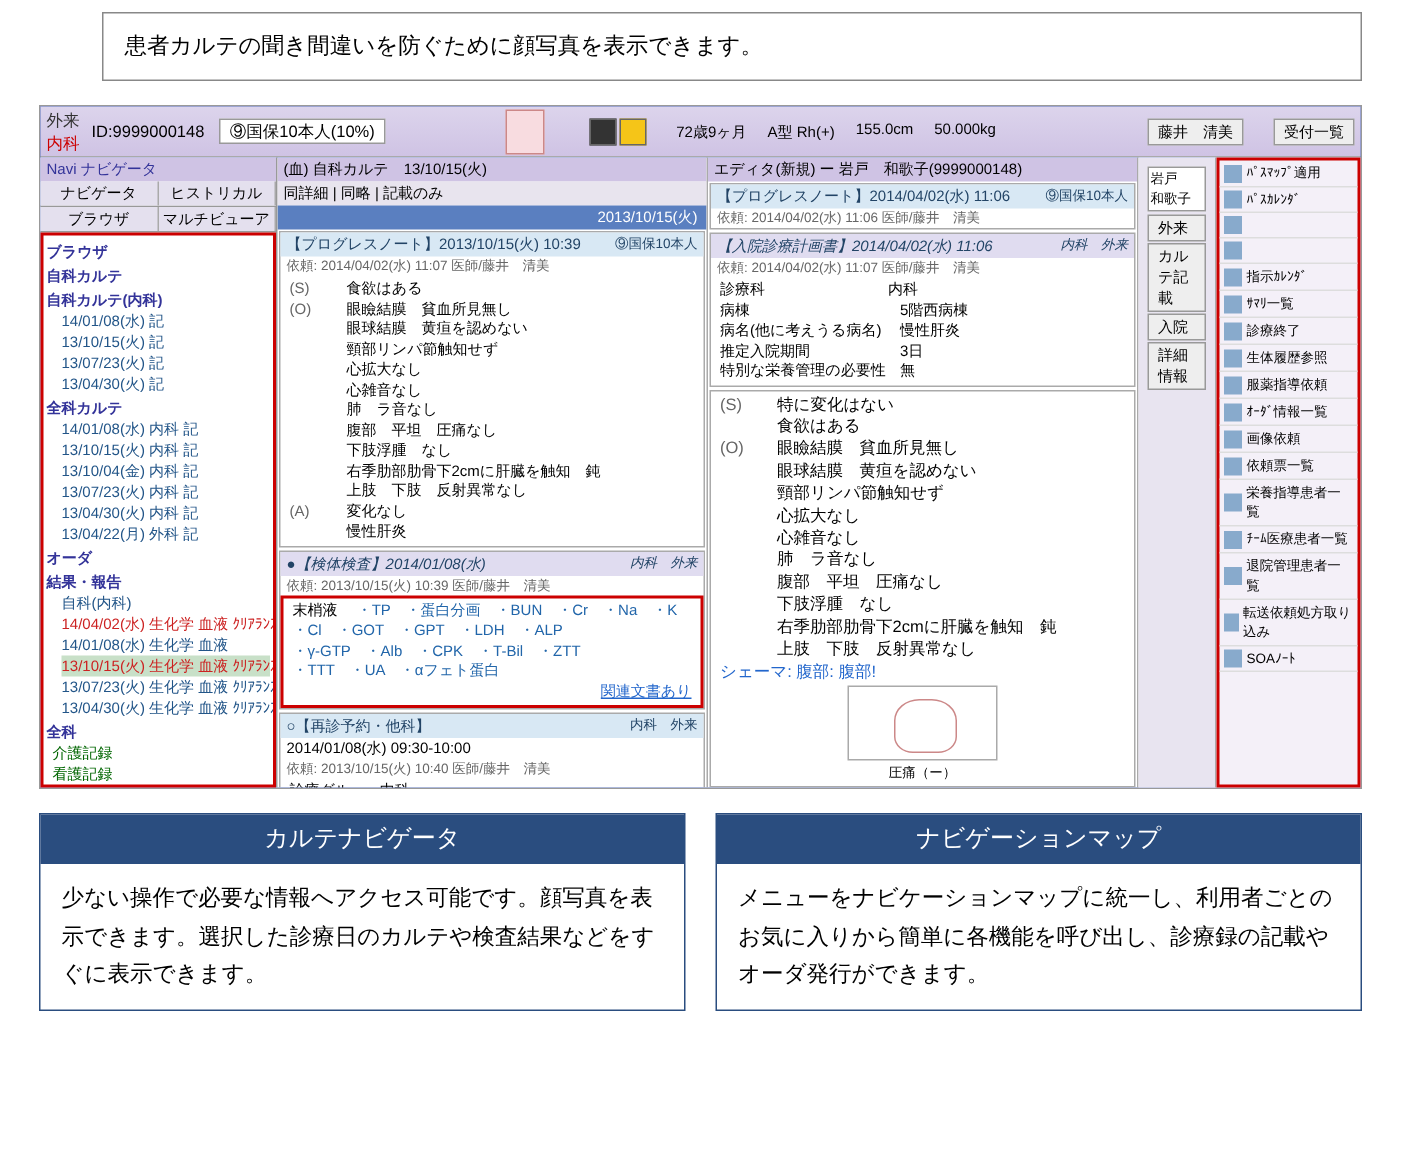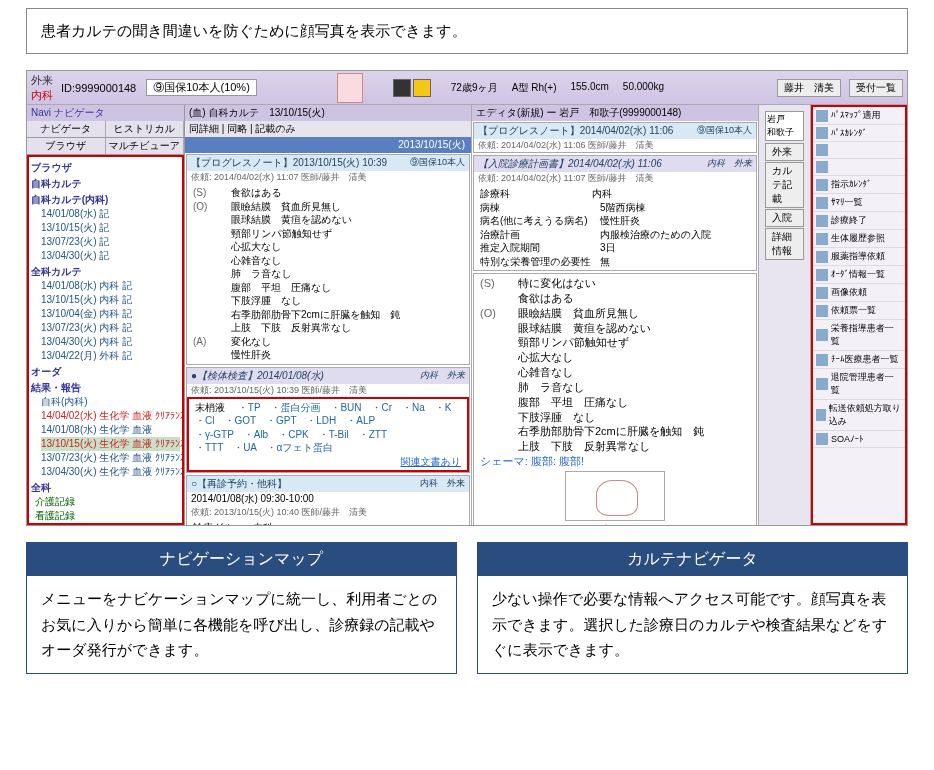--- a/index.html
+++ b/index.html
@@ -1,35 +1,35 @@
 <!DOCTYPE html>
 <html><head>
 <meta charset="utf-8">
 <style>
 * { box-sizing: border-box; margin: 0; padding: 0; }
 body { font-family: "MS PGothic", sans-serif; font-size: 11px; background: #fff; width: 934px; }
 .callout { background: #fff; border: 1px solid #888; padding: 10px 14px; font-size: 15px; line-height: 1.6; }
 .callout-row { display: flex; gap: 20px; margin: 8px 26px; }
-.callout-row .callout { flex: 1; }
+.callout-row .callout { flex: 1; margin-left: 42px; }
 .app { border: 1px solid #999; margin: 16px 26px; background: #1d4ed8; position: relative; }
 .hdr { display: flex; align-items: center; background: linear-gradient(#dcd4ec,#cfc3e4); padding: 2px 4px; border-bottom: 1px solid #aaa; height: 34px; }
 .hdr-left { font-size: 11px; }
 .hdr-left .t1 { color: #333; }
 .hdr-left .t2 { color: #c00; }
 .hdr-id { margin-left: 8px; font-size: 11px; }
 .hdr-ins { background: #fff; border: 1px solid #999; padding: 0 6px; font-size: 11px; margin-left: 10px; }
 .photo { width: 26px; height: 30px; background: #f8dce0; border: 1px solid #c88; margin-left: 80px; }
 .pname { margin-left: 30px; text-align: center; font-size: 11px; }
 .pname .big { font-size: 15px; font-weight: bold; }
 .badges { margin-left: 30px; display: flex; gap: 2px; }
 .badge { width: 18px; height: 18px; border: 1px solid #666; }
 .badge.b1 { background: #333; }
 .badge.b2 { background: #f5c518; }
 .vitals { margin-left: 20px; font-size: 10px; display: flex; gap: 14px; }
-.hdr-right { margin-left: auto; display: flex; gap: 8px; align-items: center; }
+.hdr-right { margin-left: auto; display: flex; gap: 20px; align-items: center; }
 .btn-sm { background: #eee; border: 1px solid #999; padding: 1px 6px; font-size: 10px; }
 
 .main { display: flex; height: 420px; background: #fff; }
 
 
 .nav { width: 158px; border-right: 1px solid #999; display: flex; flex-direction: column; }
 .nav-tabs { display: flex; font-size: 10px; border-bottom: 1px solid #999; }
 .nav-tabs span { flex:1; text-align: center; padding: 1px; border-right: 1px solid #aaa; background: #e4e0ee; }
 .nav-title { background: #cfc3e4; font-size: 10px; padding: 1px 4px; color: #339; }
 .nav-body { flex: 1; overflow: hidden; border: 2px solid #c00; font-size: 10px; padding: 2px; }
@@ -240,24 +240,20 @@
             </div>
             <div class="row">
               <span style="width:120px;display:inline-block">病棟</span>
               <span>5階西病棟</span>
             </div>
             <div class="row">
               <span style="width:120px;display:inline-block">病名(他に考えうる病名)</span>
               <span>慢性肝炎</span>
             </div>
             <div class="row">
-              <span style="width:120px;display:inline-block">治療計画</span>
-              <span>内服検治療のための入院</span>
-            </div>
-            <div class="row">
               <span style="width:120px;display:inline-block">推定入院期間</span>
               <span>3日</span>
             </div>
             <div class="row">
               <span style="width:120px;display:inline-block">特別な栄養管理の必要性</span>
               <span>無</span>
             </div>
           </div>
       </div>
 
@@ -368,20 +364,20 @@
         <div class="navmap-r">
           <span class="ic"></span>
           <span>SOAﾉｰﾄ</span>
         </div>
       </div>
   </div>
 </div>
 
 <div class="bottom-row">
   <div class="bottom-box">
+    <div class="bottom-title">カルテナビゲータ</div>
+    <div class="bottom-body">少ない操作で必要な情報へアクセス可能です。顔写真を表示できます。選択した診療日のカルテや検査結果などをすぐに表示できます。</div>
+  </div>
+  <div class="bottom-box">
     <div class="bottom-title">ナビゲーションマップ</div>
     <div class="bottom-body">メニューをナビケーションマップに統一し、利用者ごとのお気に入りから簡単に各機能を呼び出し、診療録の記載やオーダ発行ができます。</div>
   </div>
-  <div class="bottom-box">
-    <div class="bottom-title">カルテナビゲータ</div>
-    <div class="bottom-body">少ない操作で必要な情報へアクセス可能です。顔写真を表示できます。選択した診療日のカルテや検査結果などをすぐに表示できます。</div>
-  </div>
 </div>
 
 </body></html>

